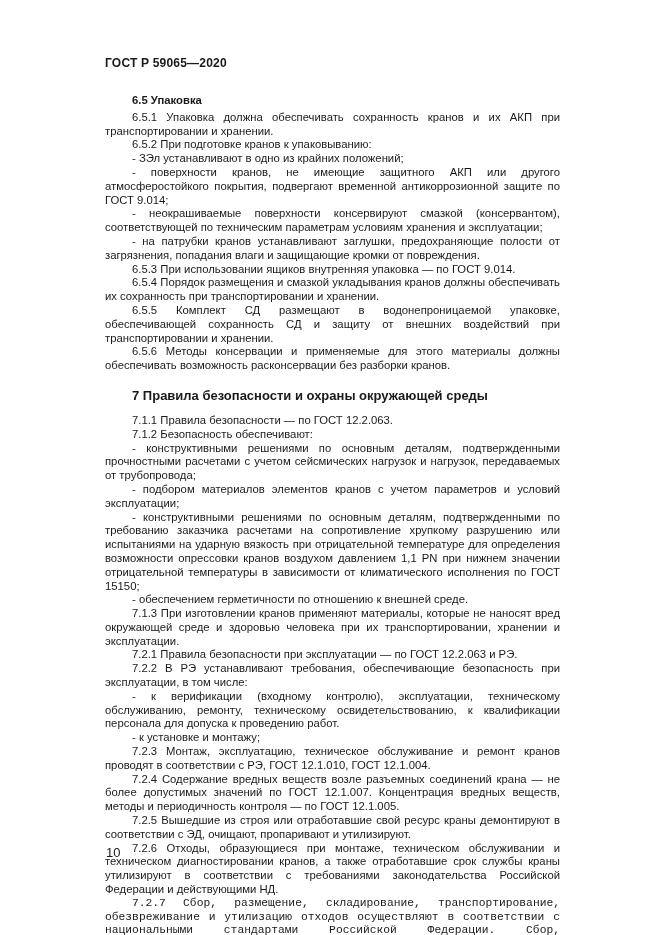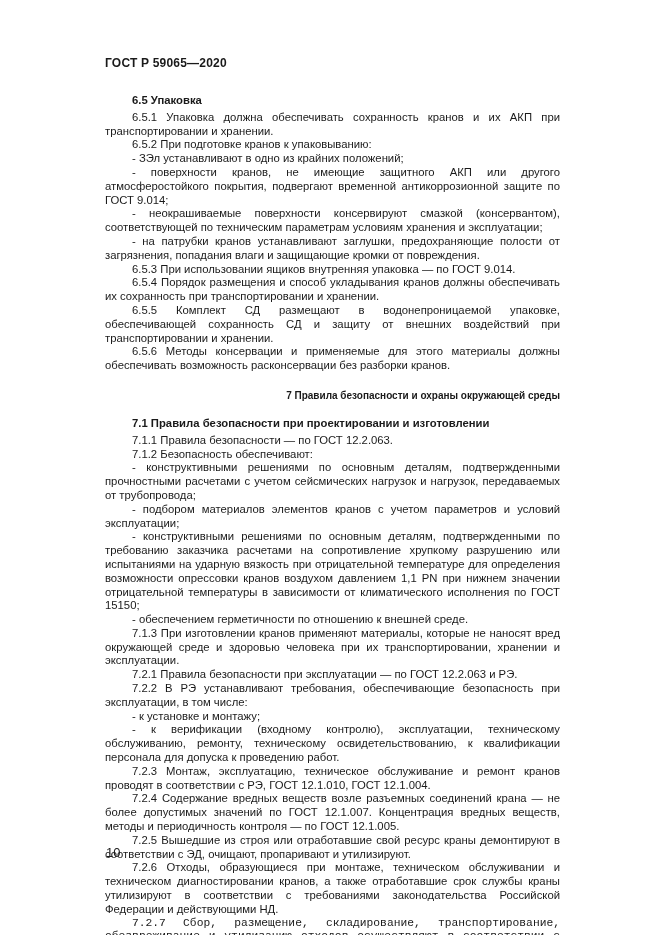--- a/index.html
+++ b/index.html
@@ -29,25 +29,25 @@
     margin-top: 24px;
     font-size: 11.3px;
     line-height: 13.8px;
     text-align: justify;
   }
   .block { margin: 0; }
   .block.p { text-indent: 27px; }
   
   .content .block.p:last-child { text-align-last: justify; font-family: Liberation Mono, monospace; }
   .block.h1 {
-    font-size: 10px;
+    font-size: 13px;
     line-height: 18px;
     font-weight: 700;
     text-indent: 27px;
-    text-align: right;
+    text-align: left;
     margin: 14px 0 9px 0;
   }
   .block.h2 {
     font-weight: 700;
     text-indent: 27px;
     text-align: left;
     margin: 12px 0 3px 0;
   }
   .content .block.h2:first-child { margin-top: 0; }
   .italic { }
@@ -67,36 +67,35 @@
 
   <div class="content" id="content">
       <div class="block h2">6.5 Упаковка</div>
       <div class="block p">6.5.1 Упаковка должна обеспечивать сохранность кранов и их АКП при транспортировании и хра­нении.</div>
       <div class="block p">6.5.2 При подготовке кранов к упаковыванию:</div>
       <div class="block p">- ЗЭл устанавливают в одно из крайних положений;</div>
       <div class="block p">- поверхности кранов, не имеющие защитного АКП или другого атмосферостойкого покрытия, подвергают временной антикоррозионной защите по ГОСТ 9.014;</div>
       <div class="block p">- неокрашиваемые поверхности консервируют смазкой (консервантом), соответствующей по тех­ническим параметрам условиям хранения и эксплуатации;</div>
       <div class="block p">- на патрубки кранов устанавливают заглушки, предохраняющие полости от загрязнения, попада­ния влаги и защищающие кромки от повреждения.</div>
       <div class="block p">6.5.3 При использовании ящиков внутренняя упаковка — по ГОСТ 9.014.</div>
-      <div class="block p">6.5.4 Порядок размещения и способ укладывания кранов должны обеспечивать их сохранность при транспортировании и хранении.</div>
+      <div class="block p">6.5.4 Порядок размещения и смазкой укладывания кранов должны обеспечивать их сохранность при транспортировании и хранении.</div>
       <div class="block p">6.5.5 Комплект СД размещают в водонепроницаемой упаковке, обеспечивающей сохранность СД и защиту от внешних воздействий при транспортировании и хранении.</div>
       <div class="block p">6.5.6 Методы консервации и применяемые для этого материалы должны обеспечивать возмож­ность расконсервации без разборки кранов.</div>
       <div class="block h1">7 Правила безопасности и охраны окружающей среды</div>
-      <div class="block h2">7.1 Правила безопасности при проектировании и изготовлении</div>
       <div class="block p">7.1.1 Правила безопасности — по ГОСТ 12.2.063.</div>
       <div class="block p">7.1.2 Безопасность обеспечивают:</div>
       <div class="block p">- конструктивными решениями по основным деталям, подтвержденными прочностными расчета­ми с учетом сейсмических нагрузок и нагрузок, передаваемых от трубопровода;</div>
       <div class="block p">- подбором материалов элементов кранов с учетом параметров и условий эксплуатации;</div>
       <div class="block p"><span>- конструктивными решениями по основным деталям, подтвержденными по требованию заказ­чика расчетами на сопротивление хрупкому разрушению или испытаниями на ударную вязкость при отрицательной температуре для определения возможности опрессовки кранов воздухом давлением 1,1 </span><span class="italic">PN</span><span> при нижнем значении отрицательной температуры в зависимости от климатического исполнения по ГОСТ 15150;</span></div>
       <div class="block p">- обеспечением герметичности по отношению к внешней среде.</div>
       <div class="block p">7.1.3 При изготовлении кранов применяют материалы, которые не наносят вред окружающей сре­де и здоровью человека при их транспортировании, хранении и эксплуатации.</div>
       <div class="block p">7.2.1 Правила безопасности при эксплуатации — по ГОСТ 12.2.063 и РЭ.</div>
       <div class="block p">7.2.2 В РЭ устанавливают требования, обеспечивающие безопасность при эксплуатации, в том числе:</div>
+      <div class="block p">- к верификации (входному контролю), эксплуатации, техническому обслуживанию, ремонту, тех­ническому освидетельствованию, к квалификации персонала для допуска к проведению работ.</div>
       <div class="block p">- к установке и монтажу;</div>
-      <div class="block p">- к верификации (входному контролю), эксплуатации, техническому обслуживанию, ремонту, тех­ническому освидетельствованию, к квалификации персонала для допуска к проведению работ.</div>
       <div class="block p">7.2.3 Монтаж, эксплуатацию, техническое обслуживание и ремонт кранов проводят в соответствии с РЭ, ГОСТ 12.1.010, ГОСТ 12.1.004.</div>
       <div class="block p">7.2.4 Содержание вредных веществ возле разъемных соединений крана — не более допустимых значений по ГОСТ 12.1.007. Концентрация вредных веществ, методы и периодичность контроля — по ГОСТ 12.1.005.</div>
       <div class="block p">7.2.5 Вышедшие из строя или отработавшие свой ресурс краны демонтируют в соответствии с ЭД, очищают, пропаривают и утилизируют.</div>
       <div class="block p">7.2.6 Отходы, образующиеся при монтаже, техническом обслуживании и техническом диагности­ровании кранов, а также отработавшие срок службы краны утилизируют в соответствии с требованиями законодательства Российской Федерации и действующими НД.</div>
       <div class="block p">7.2.7 Сбор, размещение, складирование, транспортирование, обезвреживание и утилизацию от­ходов осуществляют в соответствии с национальными стандартами Российской Федерации. Сбор,</div>
     </div>
 
   <div class="page-number">10</div>
 </div>
 

